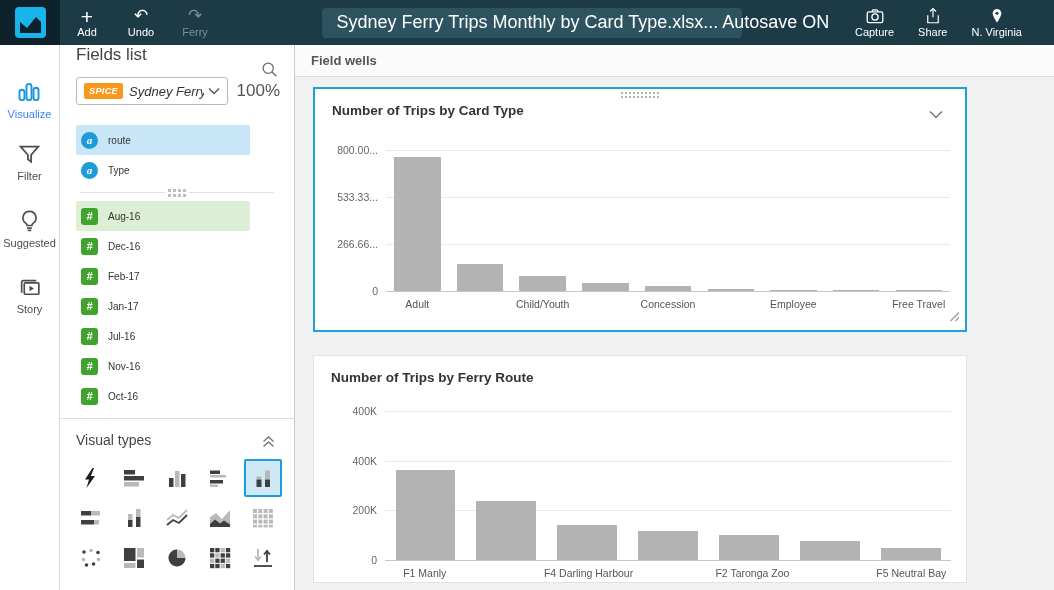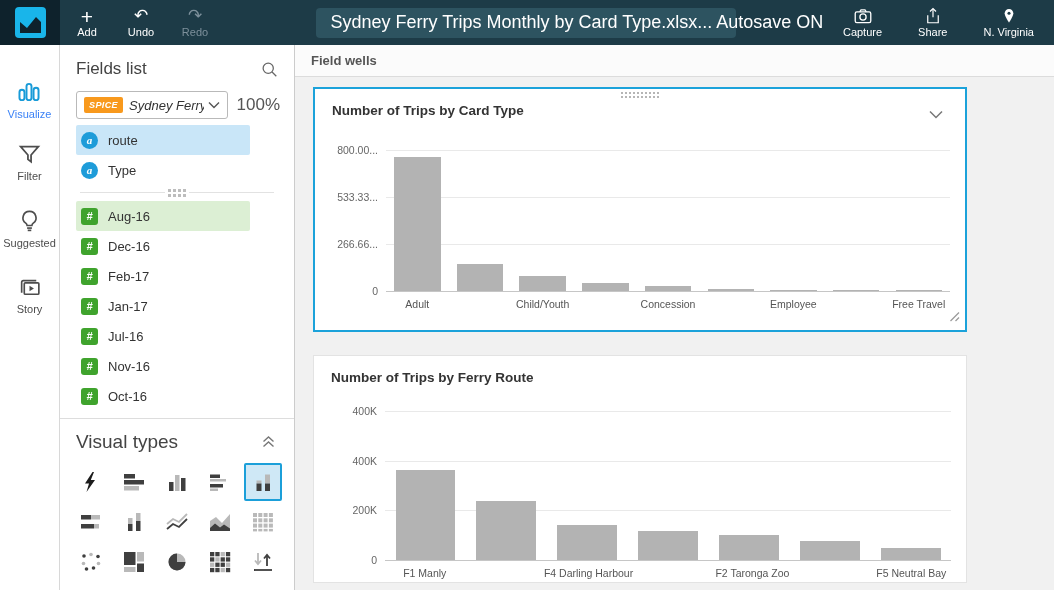--- a/index.html
+++ b/index.html
@@ -10,61 +10,61 @@
   
   .topbar { position:absolute; top:0; left:0; width:100%; height:45px; background:#1d3b47; display:flex; align-items:stretch; }
   .logo-block { width:60px; background:#0e222c; display:flex; align-items:center; justify-content:center; cursor:pointer; flex:none; }
   .logo-sq { width:31px; height:31px; border-radius:4px; background:#19b5ea; display:flex; align-items:flex-end; }
   .tb-btn { width:54px; display:flex; flex-direction:column; align-items:center; justify-content:center; color:#fff; cursor:pointer; }
   .tb-ico { font-size:17px; line-height:17px; height:18px; }
   .tb-ico.plus { font-size:21px; line-height:19px; font-weight:300; }
   .tb-label { font-size:11px; margin-top:1px; }
   .tb-btn.disabled { color:#7d909b; }
   .title-pill { margin:auto; height:30px; background:#2d5360; border-radius:4px; display:flex; align-items:center; gap:12px; padding:0 14px; color:#fff; font-size:18px; cursor:pointer; max-width:420px; white-space:nowrap; }
-  .tb-right { display:flex; padding-right:8px;gap:12px; }
+  .tb-right { display:flex; padding-right:20px; }
   .tb-right .tb-btn { width:auto; padding:0 12px; }
   .tb-right svg { display:block; height:18px; }
 
   
   .rail { position:absolute; top:45px; left:0; width:60px; bottom:0; background:#fff; border-right:1px solid #d8d8d8; display:flex; flex-direction:column; align-items:center; }
   .rail-item { display:flex; flex-direction:column; align-items:center; cursor:pointer; color:#4d4d4d; }
   .rail-item .r-label { font-size:11px; margin-top:3px; }
   .rail-item.active { color:#3b82f6;align-items:center; }
   .rail-item:nth-child(1){ margin-top:34px; }
   .rail-item:nth-child(2){ margin-top:22px; }
   .rail-item:nth-child(3){ margin-top:26px; }
   .rail-item:nth-child(4){ margin-top:26px; }
 
   
   .fields-panel { position:absolute; top:45px; left:60px; width:235px; bottom:0; background:#fff; border-right:1px solid #cccccc; }
-  .fp-header { position:relative; padding:14px 16px 8px 16px; }
+  .fp-header { position:relative; padding:0 16px 8px 16px; }
   .fp-title { font-size:17px; color:#444; }
   .fp-search { position:absolute; right:16px; top:16px; cursor:pointer; }
   .dataset-row { display:flex; align-items:center; margin:4px 14px 0 16px; }
   .dataset-select { flex:1; height:28px; border:1px solid #b9b9b9; border-radius:3px; background:#fff; display:flex; align-items:center; padding:0 7px; cursor:pointer; min-width:0;font-style:italic; }
   .spice-badge { background:#f8991d; color:#fff; font-size:9px; font-weight:bold; letter-spacing:.4px; padding:3px 5px; border-radius:2px; flex:none; }
   .ds-name { font-size:13px; color:#333; margin-left:6px; white-space:nowrap; overflow:hidden; flex:1; }
   .ds-chev { flex:none; margin-left:4px; }
   .ds-progress { font-size:17px; color:#555; margin-left:9px; flex:none; }
   .field-list { position:absolute; top:67px; left:0; right:0; height:306px; overflow:hidden; padding-top:13px; }
   .field-row { height:30px; display:flex; align-items:center; margin:0 44px 0 16px; padding-left:5px; border-radius:2px; cursor:pointer; }
   .field-row.sel-blue { background:#c9e6f8; }
   .field-row.sel-green { background:#dcefd4; }
   .f-ico { width:17px; height:17px; flex:none; display:flex; align-items:center; justify-content:center; color:#fff; font-size:11px; font-weight:bold; }
   .f-ico.str { border-radius:50%; background:#1e9cd9; font-style:italic; font-family:"Liberation Serif", serif; }
   .f-ico.num { border-radius:3px; background:#3fa32d; font-style:italic; }
-  .f-name { font-size:13px; color:#333; margin-left:10px; }
+  .f-name { font-size:10px; color:#333; margin-left:10px; }
   .field-divider { position:relative; margin:7px 20px 8px 20px; border-top:1px solid #e2e2e2; height:1px; cursor:row-resize; }
   .drag-dots { display:grid; grid-template-columns:repeat(4,3px); gap:2px; position:absolute; left:50%; top:-4px; transform:translateX(-50%); background:#fff; padding:0 3px; }
   .drag-dots i { width:3px; height:3px; background:#bdbdbd; display:block; }
 
   
   .visual-types { position:absolute; left:0; right:0; top:373px; bottom:0; border-top:1px solid #ddd; background:#fff; }
   .vt-header { position:relative; padding:12px 16px 8px 16px; }
-  .vt-title { font-size:19px; color:#444; }
+  .vt-title { font-size:14px; color:#444; }
   .vt-collapse { position:absolute; right:18px; top:16px; cursor:pointer; }
   .vt-grid { display:grid; grid-template-columns:repeat(5,38px); grid-auto-rows:38px; gap:2px; padding:2px 12px; justify-content:space-between; }
   .vt-cell { display:flex; align-items:center; justify-content:center; border:2px solid transparent; border-radius:2px; cursor:pointer; }
   .vt-cell.selected { background:#cfe8f6; border-color:#1b9fd9; }
 
   
   .main { position:absolute; top:45px; left:295px; right:0; bottom:0; background:#f1f1f1; }
   .fieldwells-bar { position:absolute; top:0; left:0; right:0; height:32px; background:#fbfbfb; border-bottom:1px solid #dcdcdc; display:flex; align-items:center; padding-left:16px; }
   .fw-label { font-size:13px; font-weight:bold; color:#555; }
 
@@ -107,21 +107,21 @@
     <div class="tb-btn">
       <span class="tb-ico plus">+</span>
       <span class="tb-label">Add</span>
     </div>
     <div class="tb-btn">
       <span class="tb-ico">↶</span>
       <span class="tb-label">Undo</span>
     </div>
     <div class="tb-btn disabled">
       <span class="tb-ico">↷</span>
-      <span class="tb-label">Redo</span>
+      <span class="tb-label">Ferry</span>
     </div>
     <div class="title-pill">
       <span>Sydney Ferry Trips Monthly by Card Type.xlsx... Autosave ON</span>
       <svg width="12" height="8" viewBox="0 0 12 8">
           <polyline points="1,1.5 6,6.5 11,1.5" fill="none" stroke="#fff" stroke-width="1.5"></polyline>
         </svg>
     </div>
     <div class="tb-right">
       <div class="tb-btn">
         <svg width="20" height="18" viewBox="0 0 24 22" fill="none" stroke="#fff" stroke-width="1.6">

